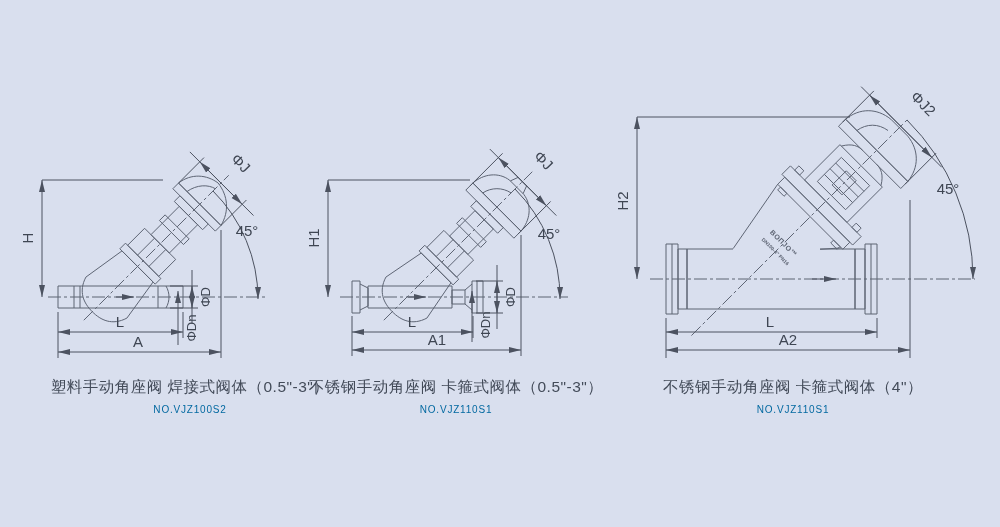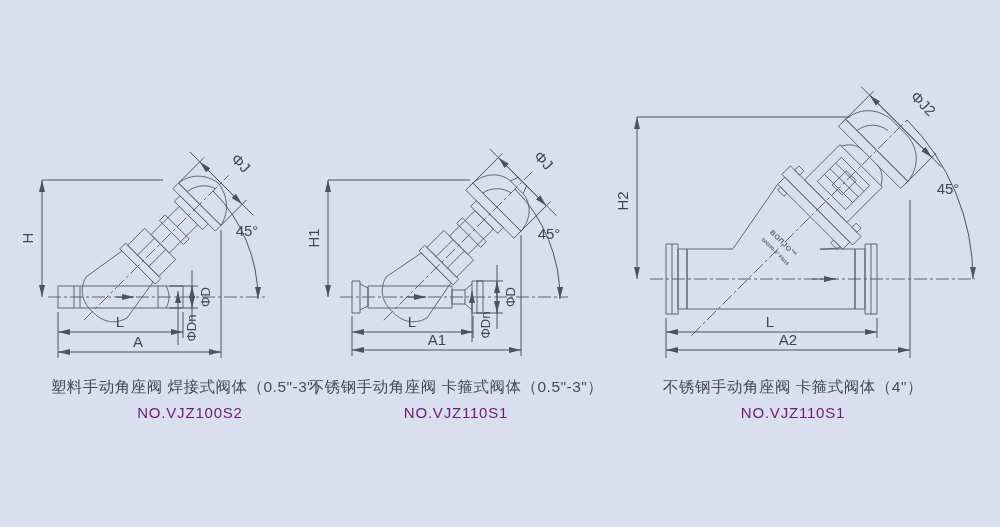--- a/index.html
+++ b/index.html
@@ -17,21 +17,21 @@
   .cl{stroke:#5d6473;stroke-width:1;fill:none;stroke-dasharray:13 3 3 3;}
   .dim{stroke:#4c5260;stroke-width:1;fill:none;}
   .lbl{fill:#3f4653;font-size:15px;font-family:"Liberation Sans",sans-serif;}
   .lbl-sm{fill:#3f4653;font-size:13px;font-family:"Liberation Sans",sans-serif;}
   .mark1{fill:#5d6473;font-size:7px;font-weight:bold;letter-spacing:0.5px;font-family:"Liberation Sans",sans-serif;}
   .mark2{fill:#5d6473;font-size:5px;font-weight:bold;font-family:"Liberation Sans",sans-serif;}
   .caption{
     position:absolute;white-space:nowrap;transform:translateX(-50%);
     color:#434b59;font-size:15.5px;letter-spacing:0.5px;
   }
-  .caption.no{color:#701a75;font-size:15px;letter-spacing:0.8px;}
+  .caption.no{color:#0369a1;font-size:10px;letter-spacing:0.8px;}
 </style>
 </head>
 <body>
 
 <div class="stage">
 <svg width="1000" height="527" viewBox="0 0 1000 527">
   <defs>
     <marker id="arr" viewBox="0 0 12 8" refX="12" refY="4" markerWidth="12" markerHeight="8" orient="auto-start-reverse">
       <path d="M0,1 L12,4 L0,7 Z" fill="#4c5260"></path>
     </marker>

